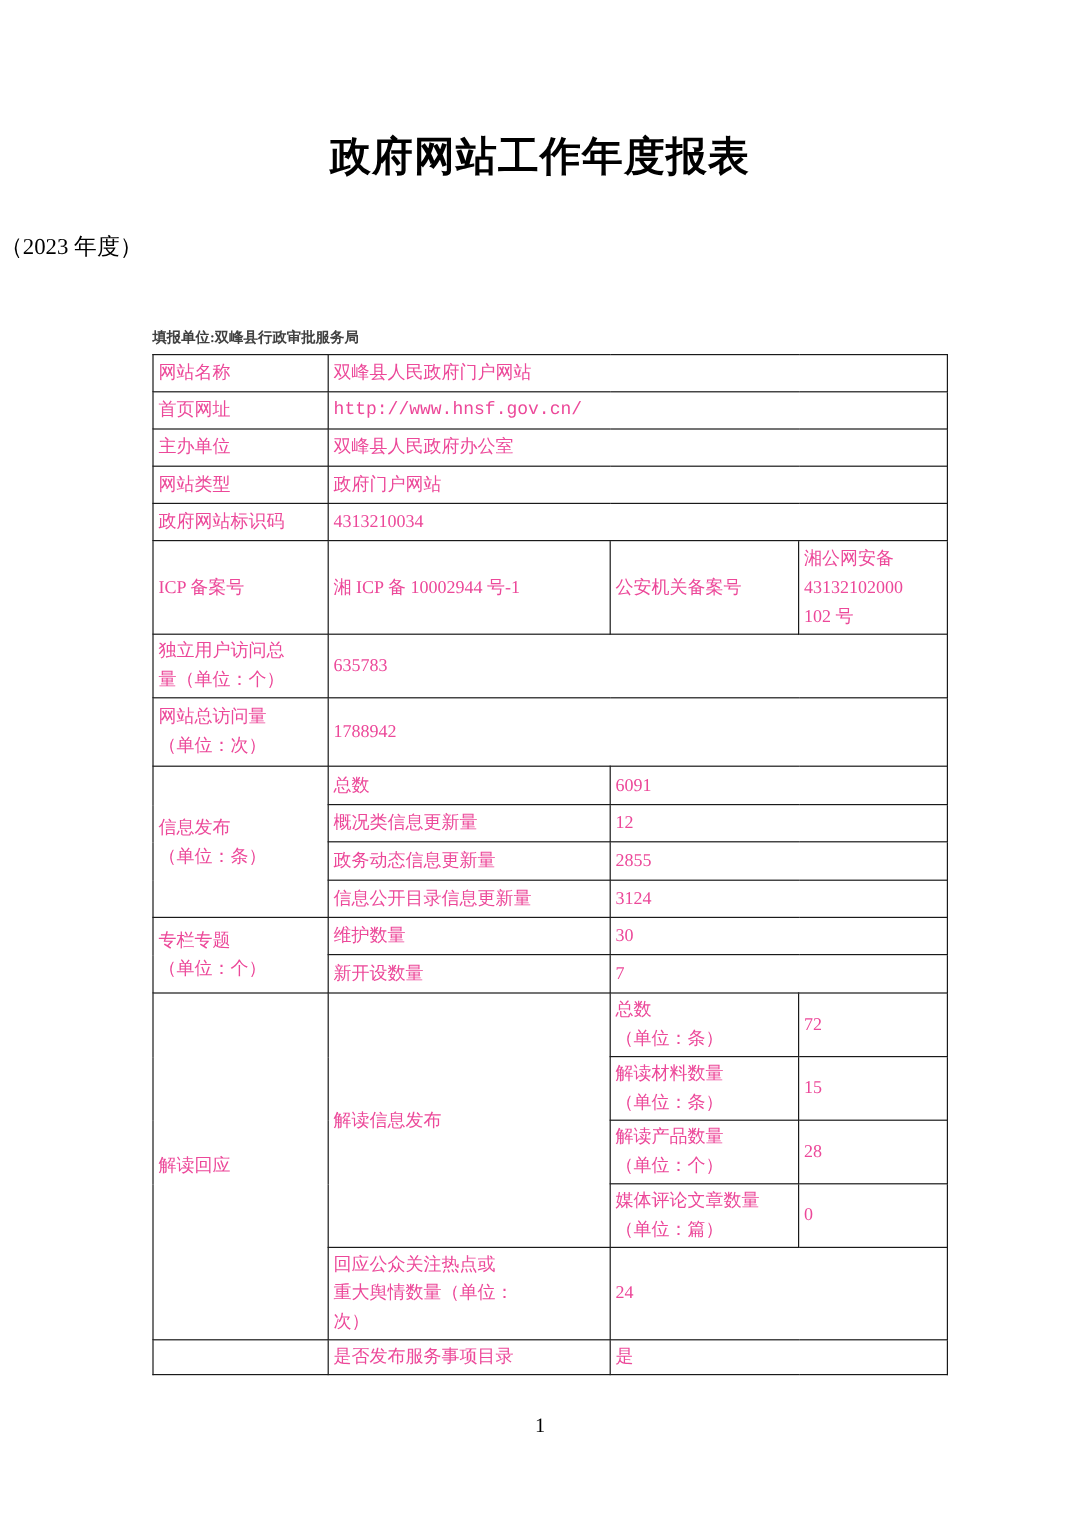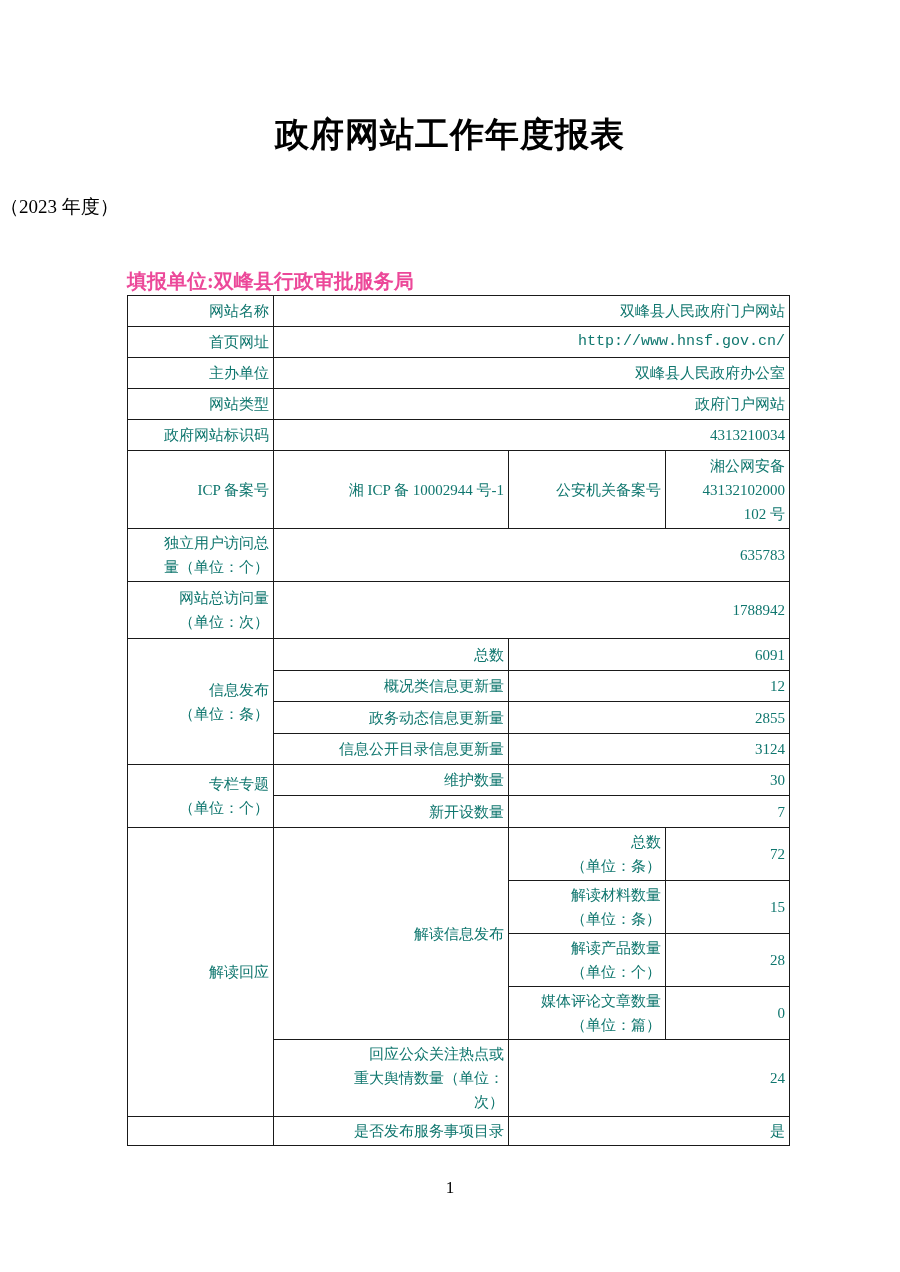--- a/index.html
+++ b/index.html
@@ -16,56 +16,56 @@
   }
   .page {
     width: 900px;
     height: 1272px;
     position: relative;
   }
   .doc-title {
     margin: 0;
     padding-top: 110px;
     text-align: center;
-    font-family: Liberation Sans, sans-serif;
+    font-family: Liberation Mono, monospace;
     font-weight: bold;
     font-size: 34px;
     line-height: 48px;
     letter-spacing: 1px;
     color: #000000;
   }
   .doc-subtitle {
     margin-top: 36px;
     text-align: left;
     font-size: 19px;
     line-height: 25px;
     color: #000000;
   }
   .reporting-unit {
     margin: 52px 0 0 127px;
-    font-size: 20px;
+    font-size: 12px;
     font-weight: bold;
     line-height: 21px;
-    color: #ec4899;
+    color: #404040;
   }
   table.report {
     margin: 3px 0 0 127px;
     width: 662px;
     border-collapse: collapse;
     table-layout: fixed;
   }
   table.report td {
     border: 1px solid #1a1a1a;
-    text-align: right;
+    text-align: left;
     vertical-align: middle;
     font-size: 15px;
     line-height: 24px;
     padding: 2px 4px;
     white-space: pre-line;
-    color: #0f766e;
+    color: #ec4899;
     overflow: hidden;
   }
   td.mono {
     font-family: "Liberation Mono", "DejaVu Sans Mono", monospace;
     font-size: 15px;
   }
   .page-number {
     margin-top: 30px;
     text-align: center;
     font-size: 17px;

